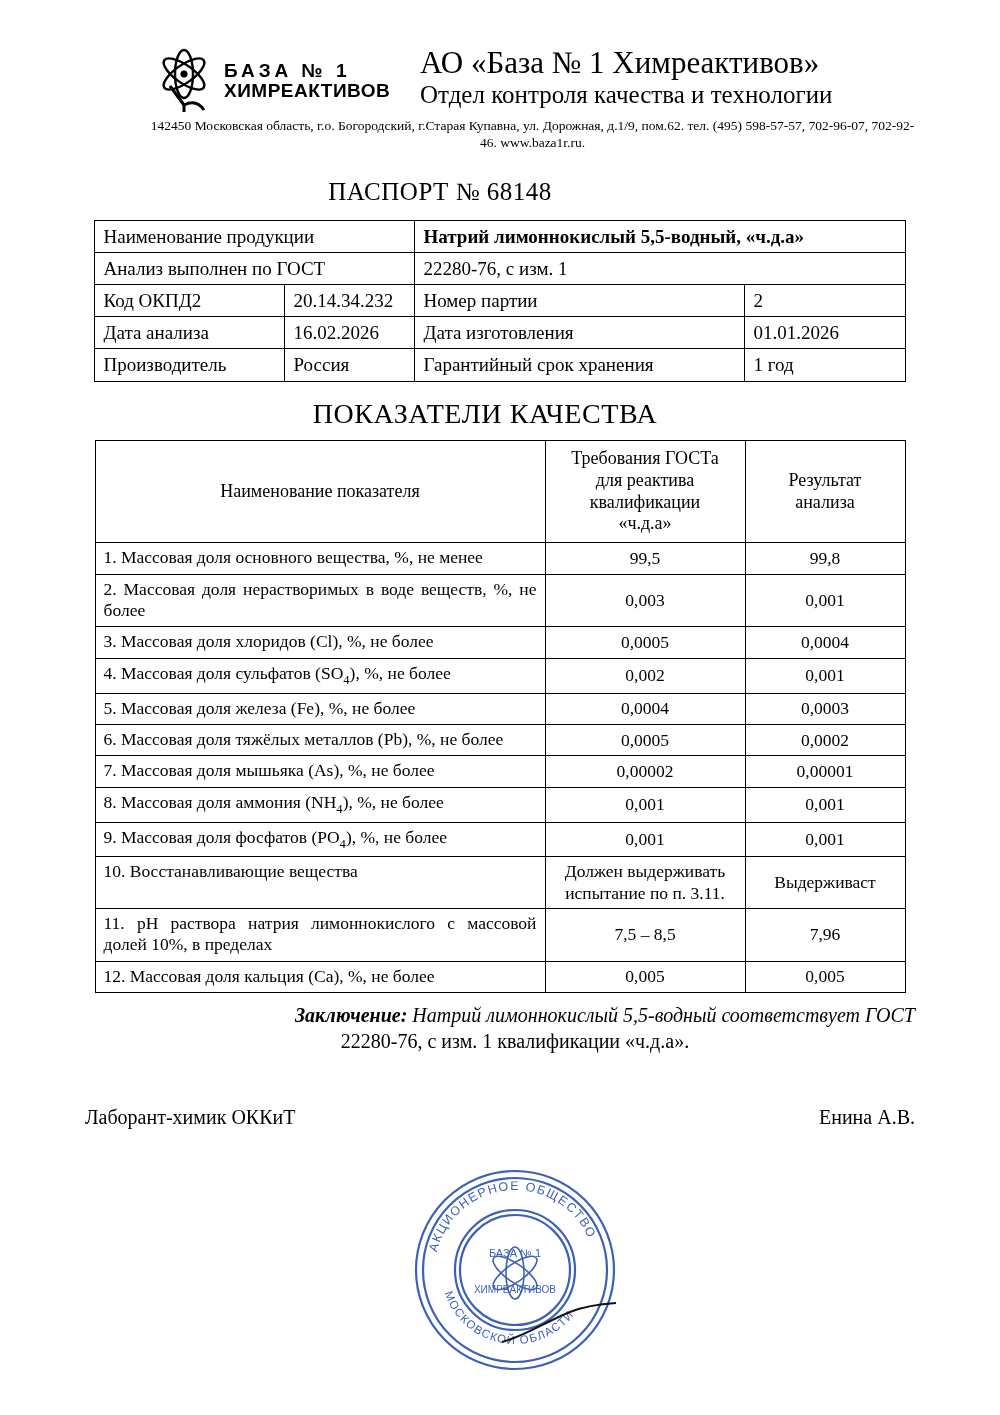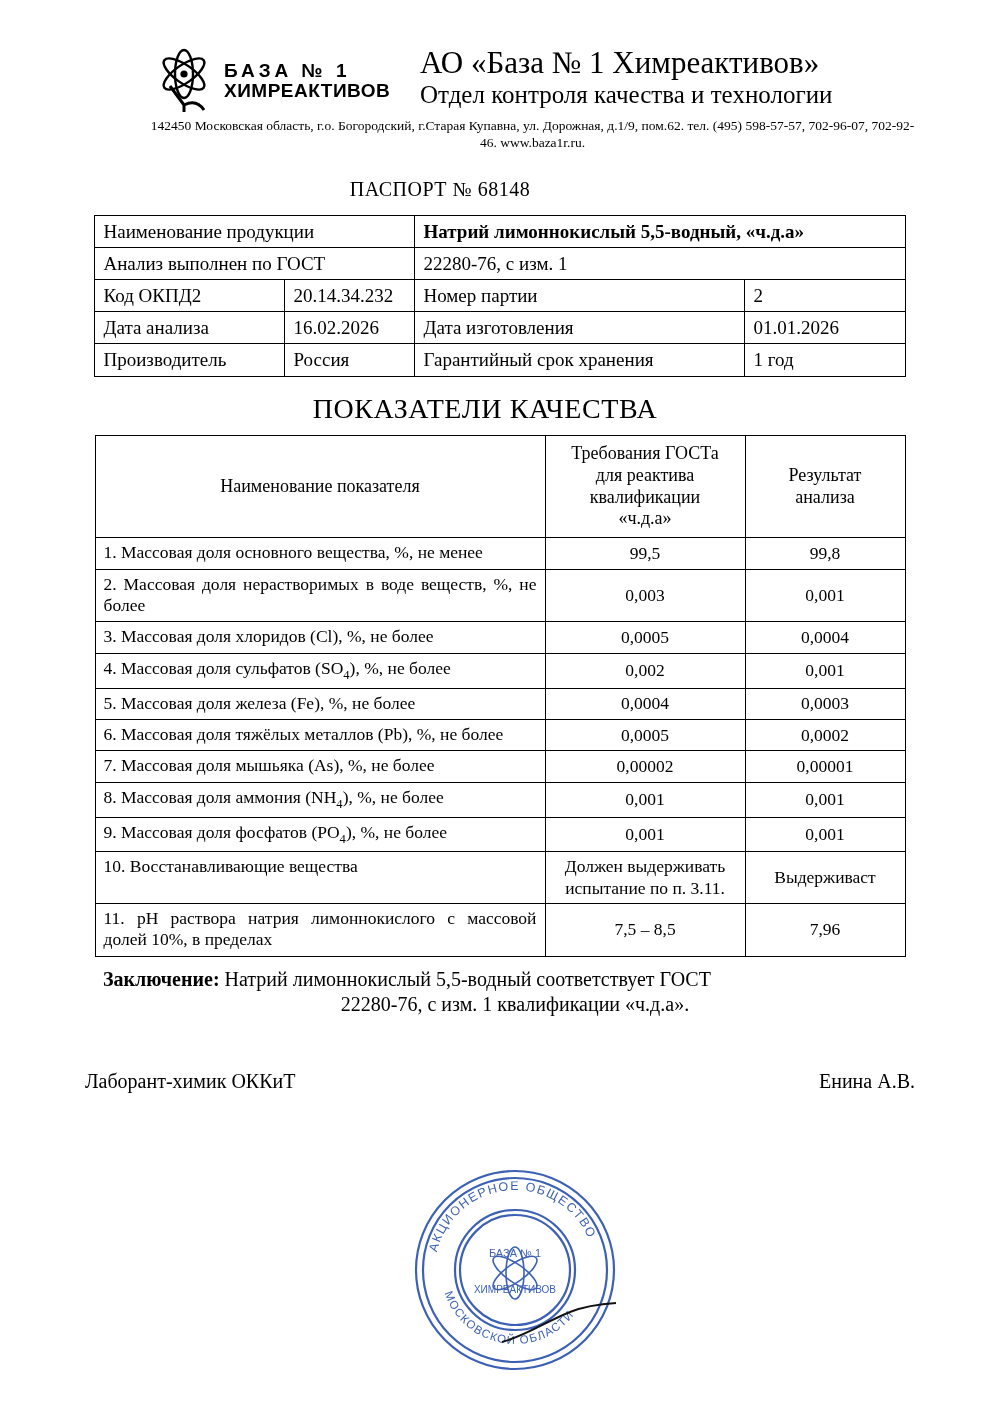--- a/index.html
+++ b/index.html
@@ -86,21 +86,21 @@
     text-align: center;
     font-size: 13.5px;
     line-height: 1.25;
     margin-top: 4px;
     padding: 0 30px 0 95px;
   }
 
   
   .passport-title {
     text-align: center;
-    font-size: 20px;
+    font-size: 25px;
     margin-top: 26px;
     margin-bottom: 14px;
     letter-spacing: 0.5px;
     padding-right: 120px;
   }
 
   
   table {
     border-collapse: collapse;
   }
@@ -167,21 +167,21 @@
   .conclusion {
     width: 830px;
     margin: 10px auto 0 auto;
     font-size: 20px;
     line-height: 1.28;
     text-align: center;
   }
   .conclusion .lead {
     font-weight: bold;
   }
-  .conclusion .l1 { text-align: left; padding-left: 18px;}
+  .conclusion .l1 { text-align: right; padding-left: 18px; font-style: italic;}
   .conclusion .l2 { text-align: center; padding-left: 30px;}
 
   
   .signature {
     width: 830px;
     margin: 52px auto 8px auto;
     display: flex;
     justify-content: space-between;
     font-size: 20px;
     padding: 0 10px;
@@ -349,20 +349,25 @@
         <tr>
           <td class="param">10. Восстанавливающие вещества</td>
           <td class="val">Должен выдерживать испытание по п. 3.11.</td>
           <td class="val">Выдерживаст</td>
         </tr>
         <tr>
           <td class="param">11. рН раствора натрия лимоннокислого с массовой долей 10%, в пределах</td>
           <td class="val">7,5 – 8,5</td>
           <td class="val">7,96</td>
         </tr>
+        <tr>
+          <td class="param">12. Массовая доля кальция (Ca), %, не более</td>
+          <td class="val">0,005</td>
+          <td class="val">0,005</td>
+        </tr>
       </tbody>
   </table>
 
   <div class="conclusion">
     <div class="l1">
       <span class="lead">Заключение:</span><span> Натрий лимоннокислый 5,5-водный соответствует  ГОСТ</span>
     </div>
     <div class="l2">22280-76, с изм. 1 квалификации «ч.д.а».</div>
   </div>
 

